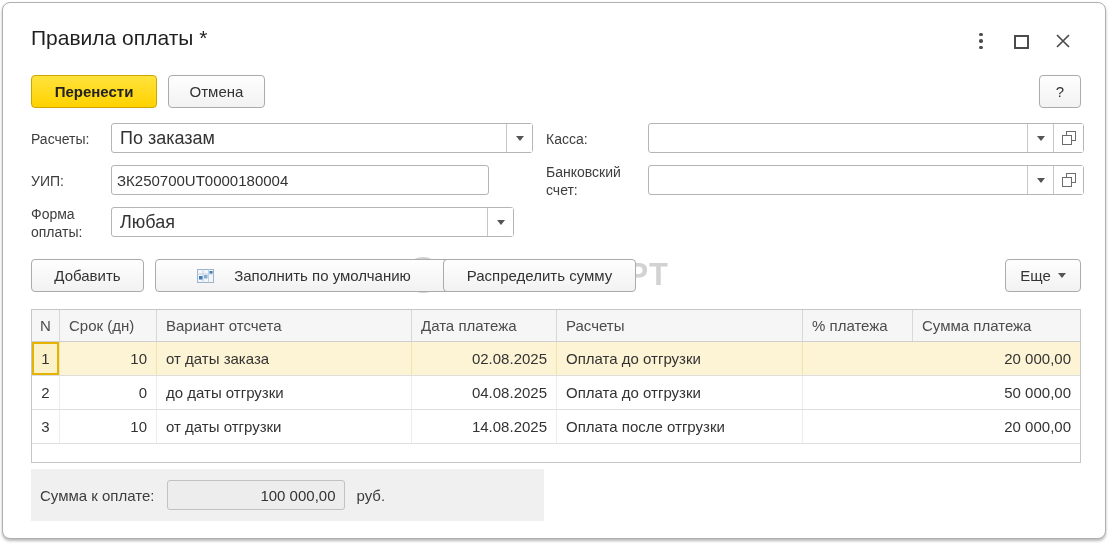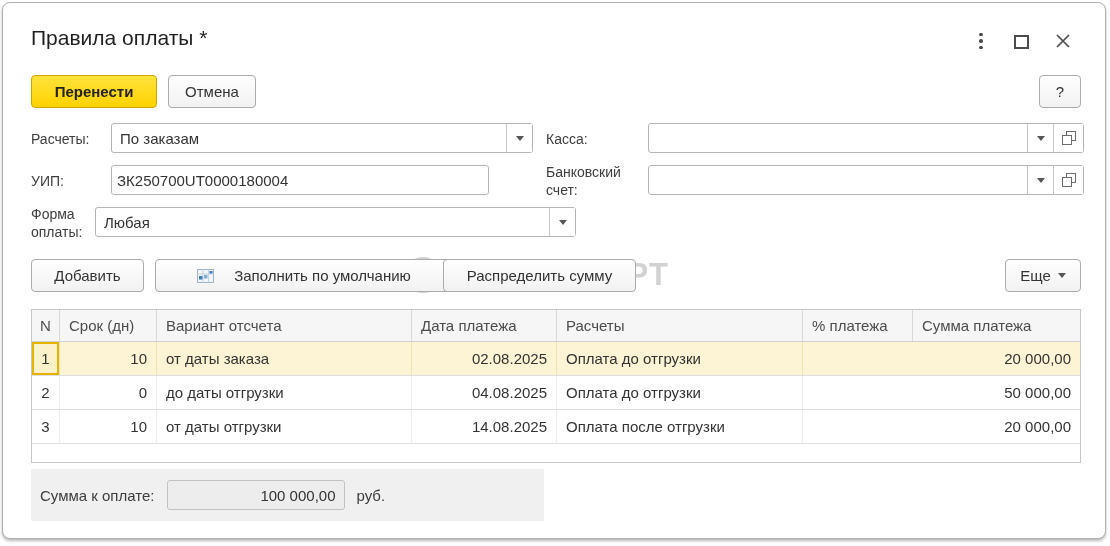--- a/index.html
+++ b/index.html
@@ -21,44 +21,44 @@
 
   
   .btn {
     position:absolute; height:33px; background:linear-gradient(#fefefe,#f2f2f2);
     border:1px solid #ababab; border-radius:4px; color:#333; font-size:15px;
     display:flex; align-items:center; justify-content:center; padding:0 12px; cursor:pointer;
     z-index:2;
   }
   .btn-primary { background:linear-gradient(#ffe23c,#ffd200); border-color:#cda600; font-weight:bold; color:#222; }
   .b-transfer { left:28px; top:72px; width:126px; }
-  .b-cancel   { left:165px; top:72px; width:88px; }
+  .b-cancel   { left:165px; top:72px; width:97px; }
   .b-help     { left:1036px; top:72px; width:42px; }
   .b-add      { left:28px;  top:256px; width:113px; }
   .b-fill     { left:152px; top:256px; width:298px; gap:20px; }
   .b-distr    { left:440px; top:256px; width:193px; }
   .b-more     { left:1002px; top:256px; width:76px; gap:7px; }
 
   
   .lbl { position:absolute; font-size:14px; color:#3d3d3d; line-height:18px; }
   .l-raschety { left:28px; top:127px; }
   .l-uip      { left:28px; top:169px; }
   .l-forma    { left:28px; top:202px; width:62px; }
   .l-kassa    { left:543px; top:127px; }
   .l-bank     { left:543px; top:160px; width:84px; }
 
   .fgroup {
     position:absolute; height:30px; background:#fff; border:1px solid #b5b5b5;
     border-radius:3px; display:flex; align-items:stretch;
   }
   .f-raschety { left:108px; top:120px; width:422px; }
-  .f-forma    { left:92px; top:204px; width:481px;gap:45px; }
+  .f-forma    { left:108px; top:204px; width:403px;gap:45px; }
   .f-kassa    { left:645px; top:120px; width:436px; }
   .f-bank     { left:645px; top:162px; width:436px; }
-  .fval { flex:1; display:flex; align-items:center; padding:0 8px; font-size:15px; color:#333; overflow:hidden; white-space:nowrap; }
+  .fval { flex:1; display:flex; align-items:center; padding:0 8px; font-size:18px; color:#333; overflow:hidden; white-space:nowrap; }
   .fbtn { width:26px; border-left:1px solid #c6c6c6; display:flex; align-items:center; justify-content:center; background:#fff; cursor:pointer; }
   .fbtn.open { width:30px; }
   .caret { width:0; height:0; border-left:4px solid transparent; border-right:4px solid transparent; border-top:5px solid #555; }
 
   .tinput {
     position:absolute; height:30px; border:1px solid #b5b5b5; border-radius:3px;
     font-family:"Liberation Sans", sans-serif; font-size:15px; color:#333; padding:0 5px; background:#fff;
   }
   .f-uip { left:108px; top:162px; width:378px; }
 

